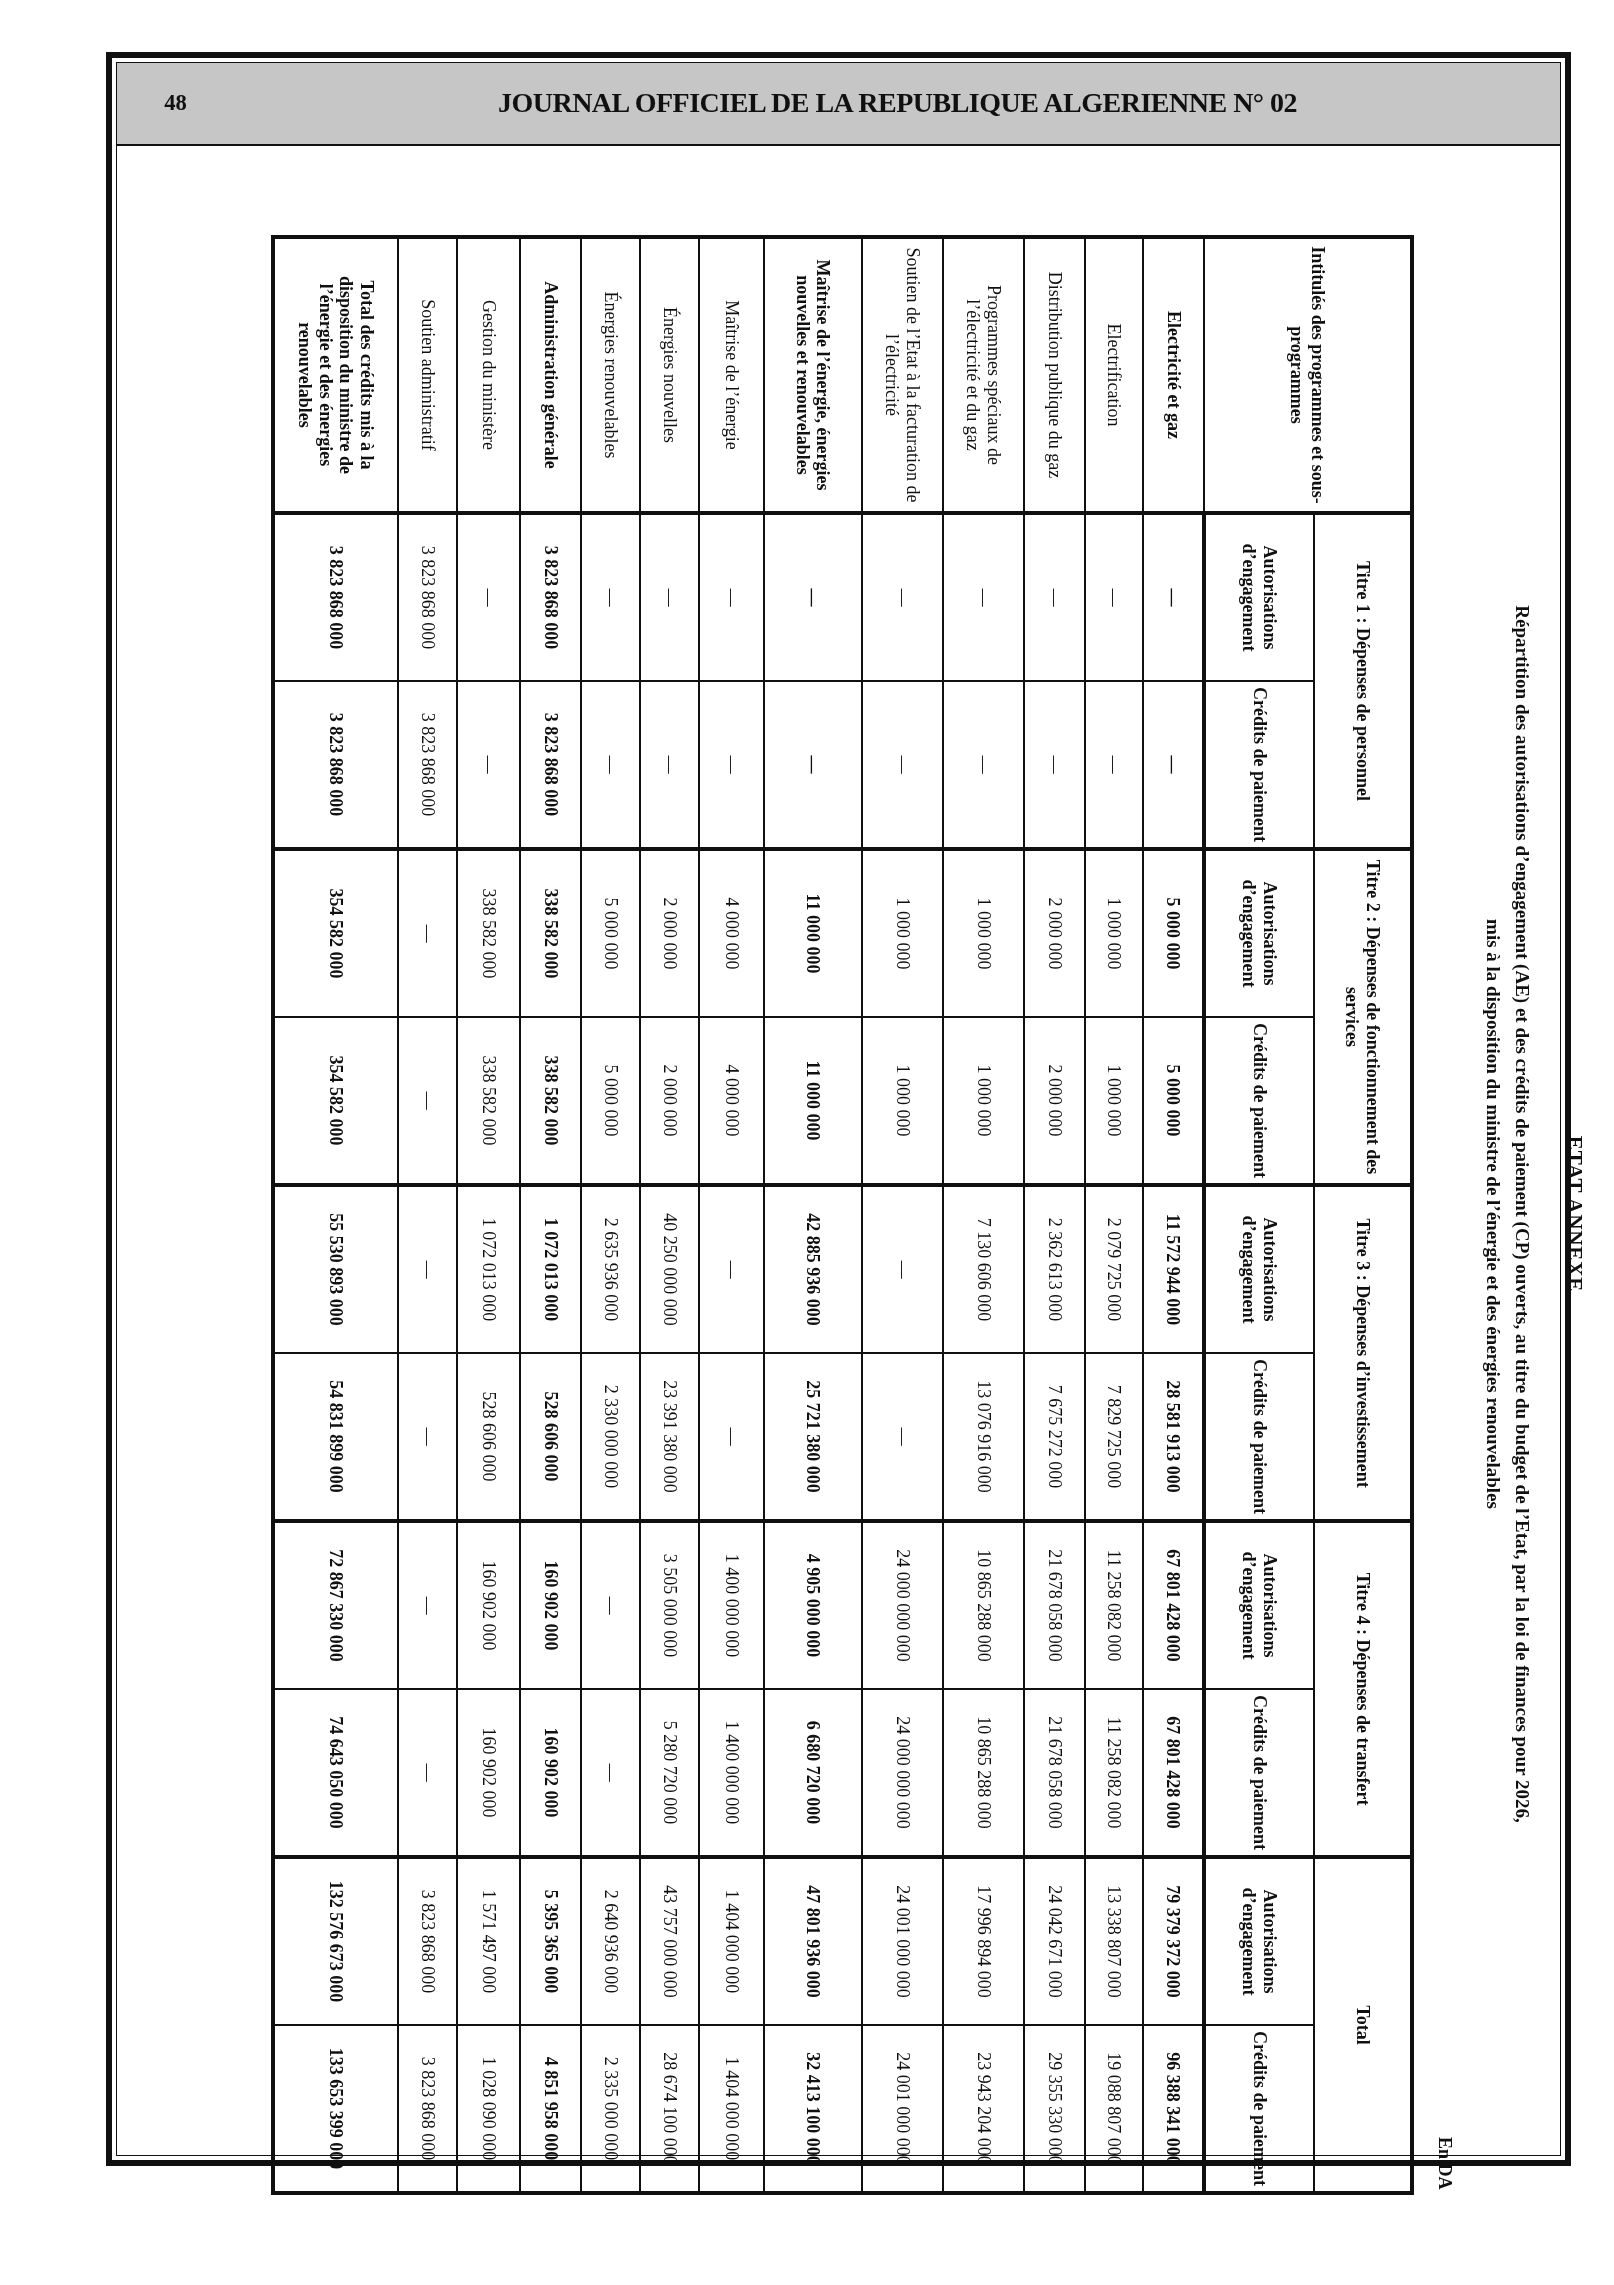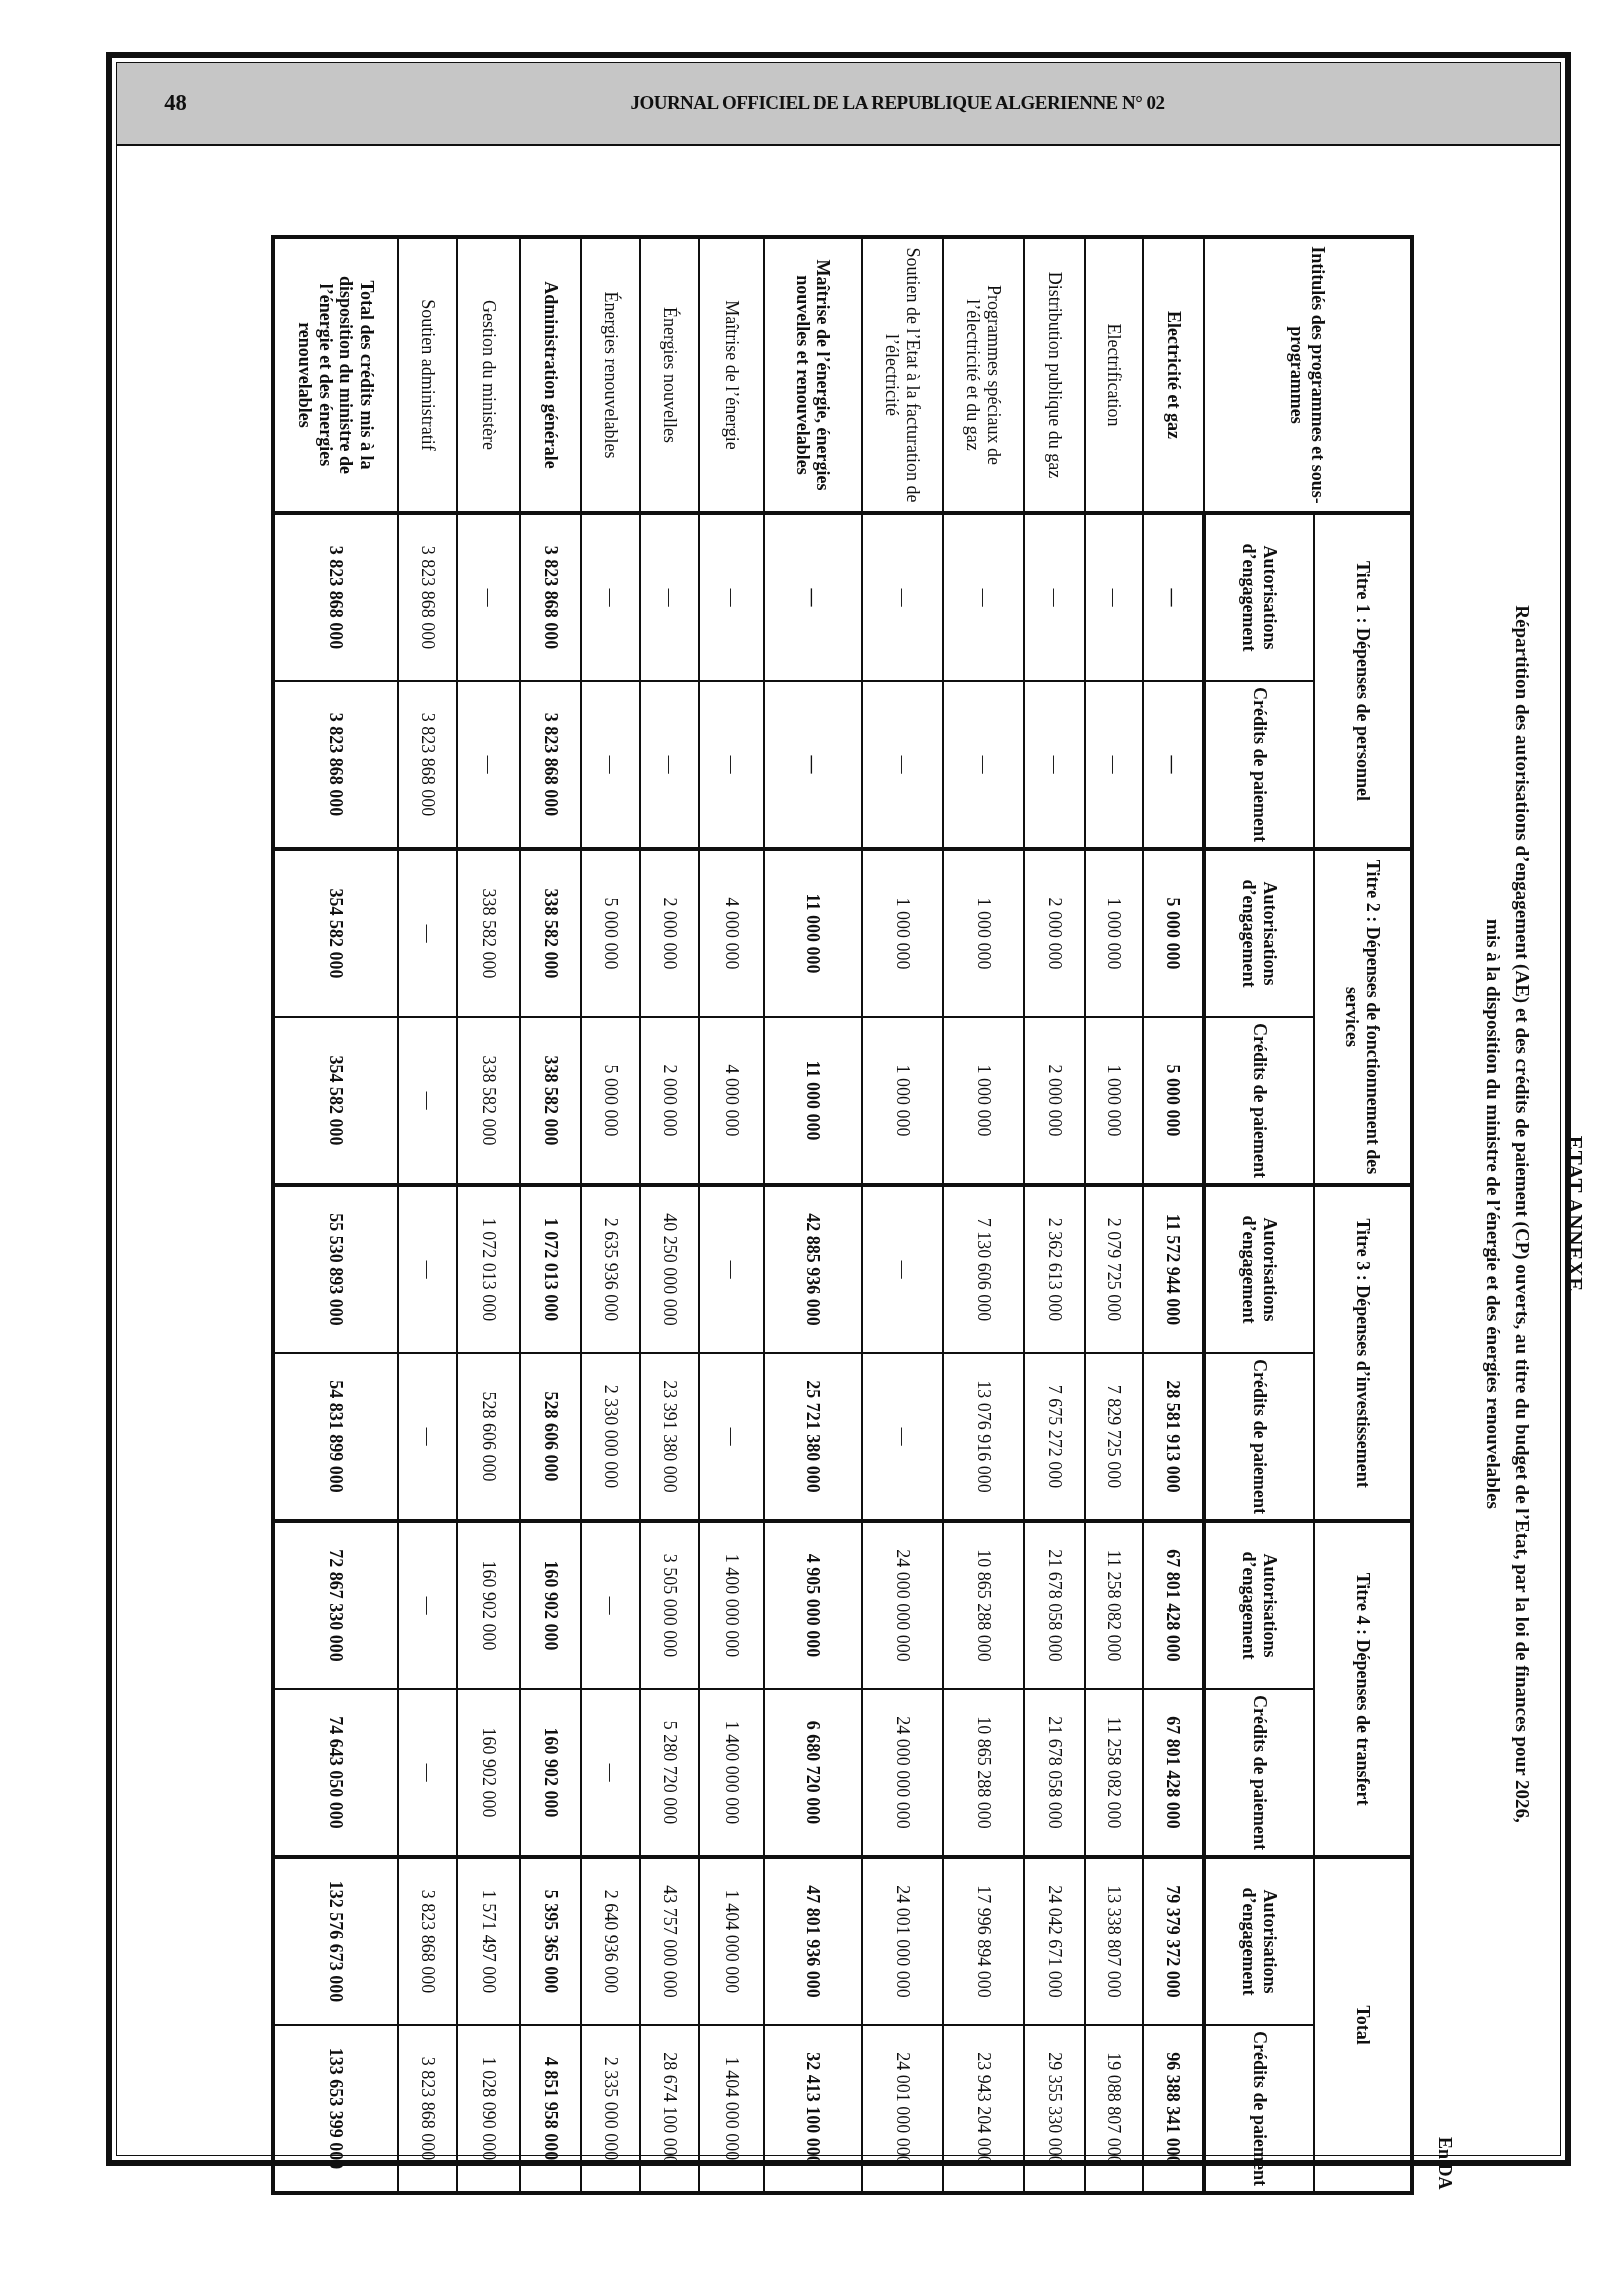--- a/index.html
+++ b/index.html
@@ -14,21 +14,21 @@
   }
   .frame-inner { position:absolute; inset:3.6px; border:1.8px solid #101010; }
 
   
   .masthead {
     position:absolute; left:0; top:0; right:0; height:83px;
     background:#c6c6c6; border-bottom:2.7px solid #101010;
     display:flex; align-items:center; box-sizing:border-box;
   }
   .page-num { width:118px; text-align:center; font-weight:bold; font-size:22.6px; }
-  .mast-title { flex:1; text-align:center; font-weight:bold; font-size:19px; letter-spacing:-0.5px; }
+  .mast-title { flex:1; text-align:center; font-weight:bold; font-size:28px; letter-spacing:-0.5px; }
   .mast-dates { width:271px; text-align:right; padding-right:14.5px; font-weight:bold; font-size:22px; line-height:1.3; }
 
   
   .rot {
     position:absolute; left:1542px; top:172px; width:1958px; height:1398px;
     transform-origin:0 0; transform:rotate(90deg);
   }
   .annex-label { text-align:center; font-weight:bold; font-size:21px; letter-spacing:0.9px; padding-top:72px; }
   .annex-title { text-align:center; font-weight:bold; font-size:19px; line-height:1.55; margin-top:25px; }
   .en-da { text-align:right; font-weight:bold; font-size:18px; margin-top:23.5px; padding-right:3.6px; }

